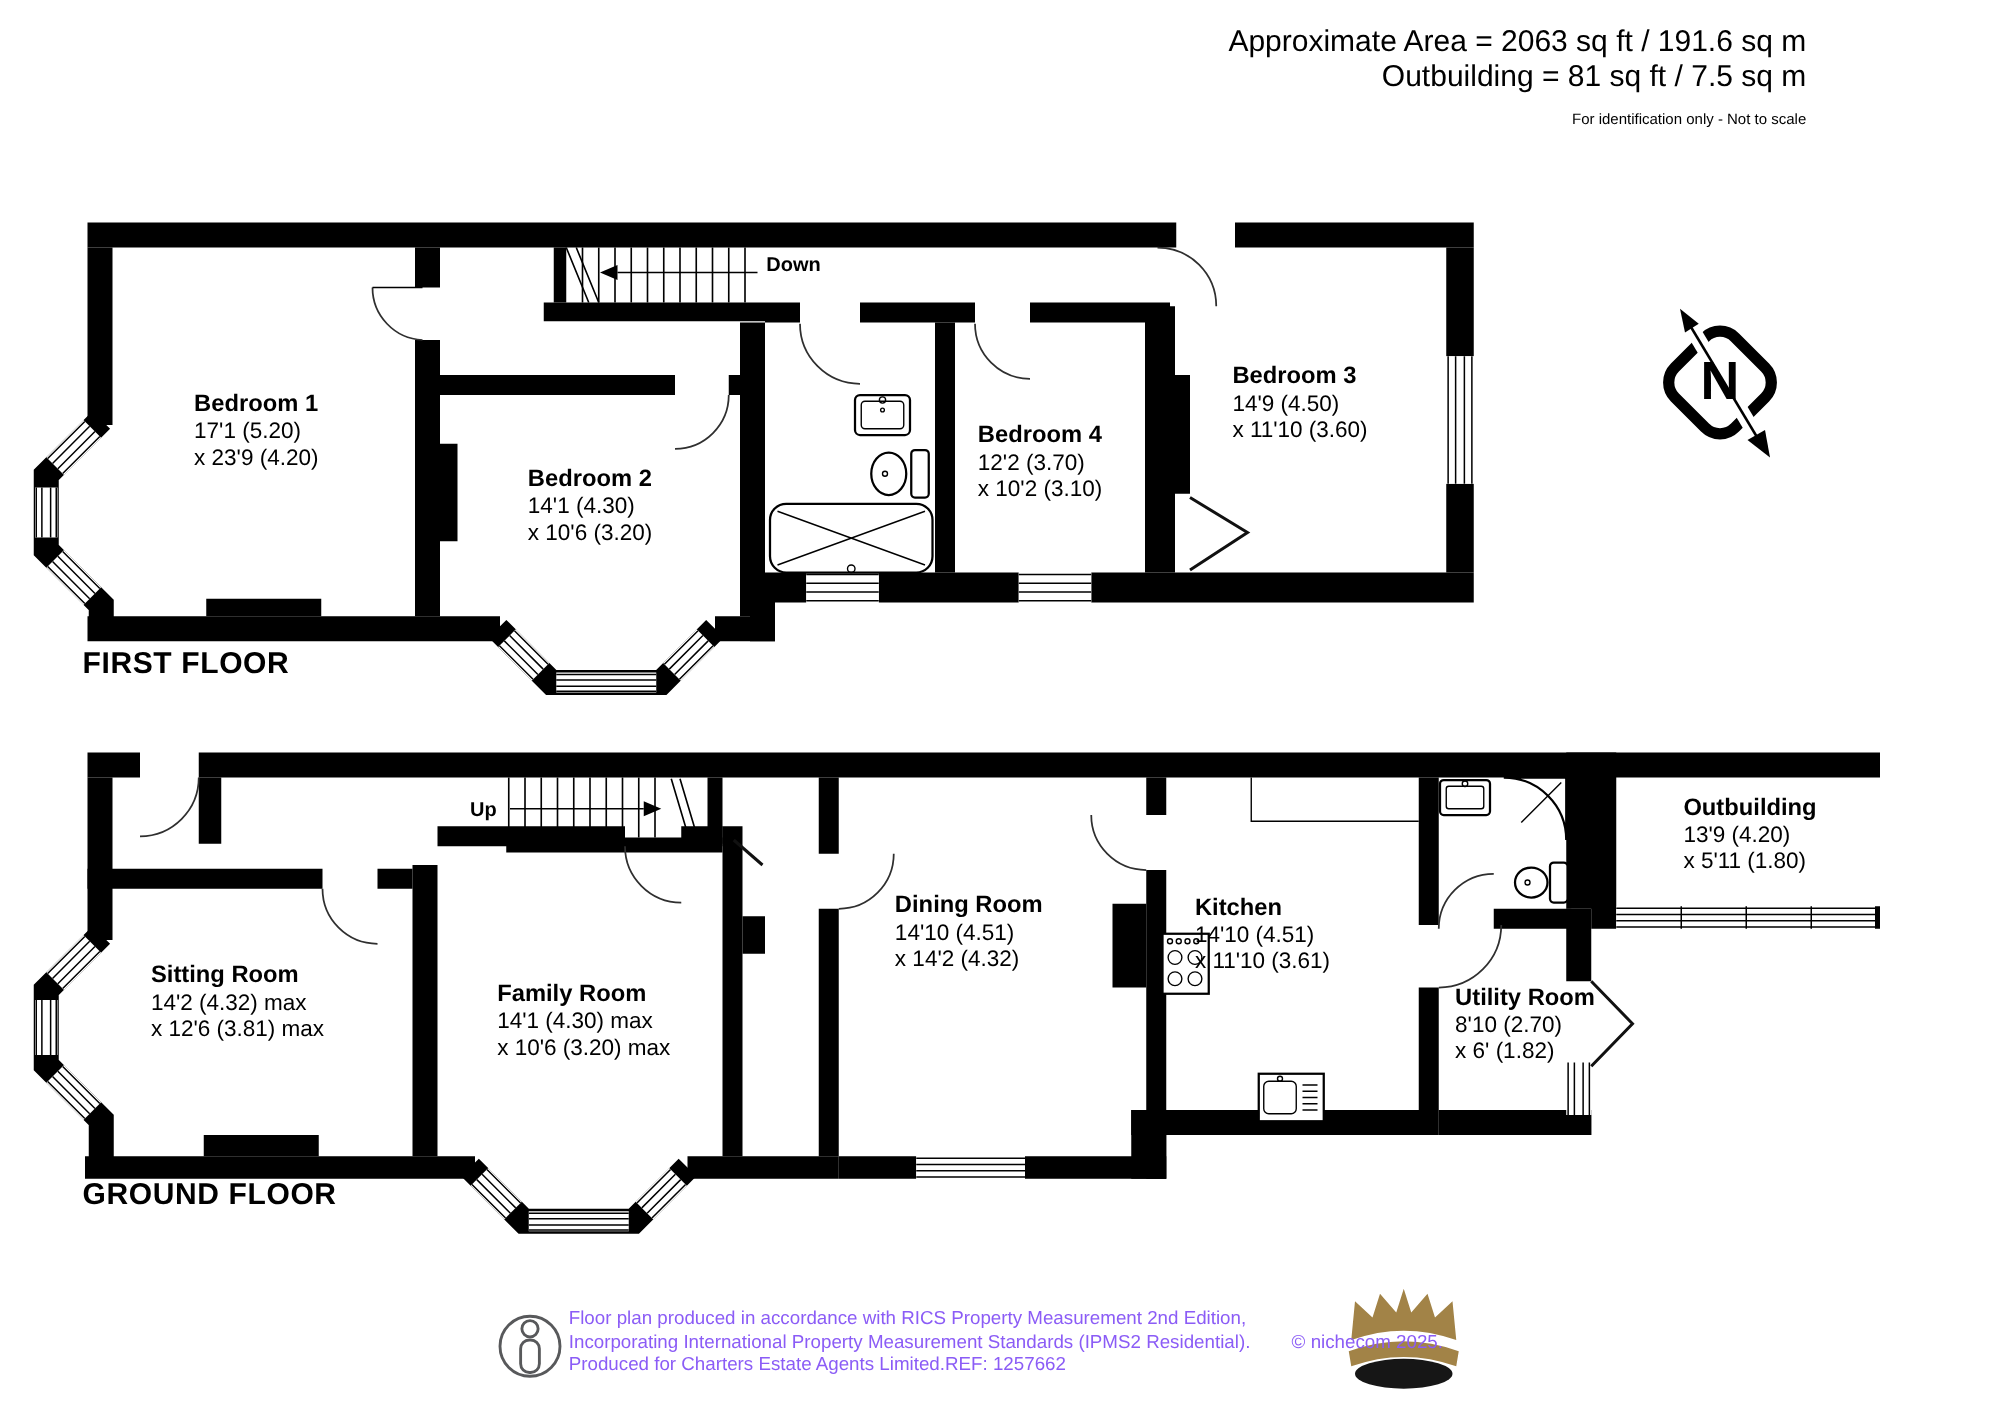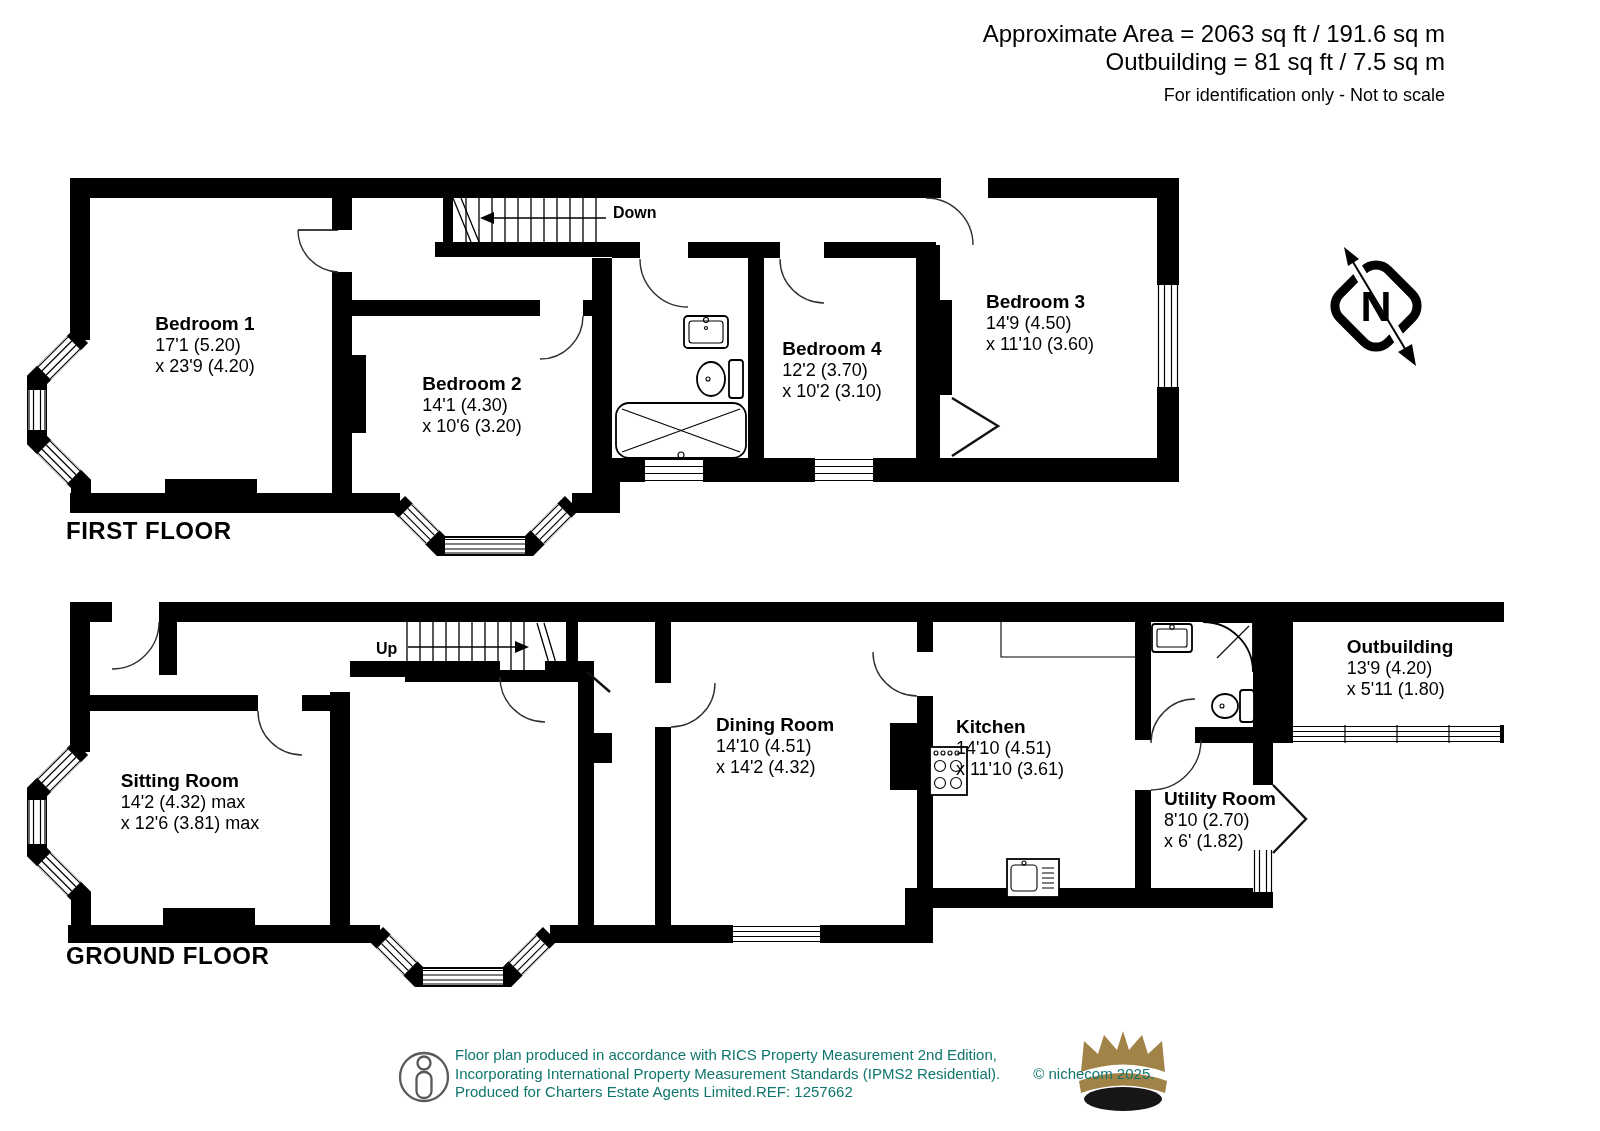--- a/index.html
+++ b/index.html
@@ -10,29 +10,29 @@
   .bay{fill:none;stroke:#000;stroke-width:20;stroke-linejoin:miter;}
   .win{fill:#fff;}
   .winln{stroke:#000;stroke-width:1.2;fill:none;}
   .arc{fill:none;stroke:#2f2f2f;stroke-width:1.4;}
   .thin{fill:none;stroke:#000;stroke-width:1.3;}
   .leaf{fill:none;stroke:#111;stroke-width:2.4;}
   .fix{fill:#fff;stroke:#000;stroke-width:1.8;}
   .fix2{fill:none;stroke:#000;stroke-width:1.1;}
   
   .hdr{position:absolute;top:20px;right:59px;text-align:right;font-size:24px;line-height:27.5px;}
-  .hdr .disc{font-size:18px;margin-top:7px;}
+  .hdr .disc{font-size:12px;margin-top:7px;}
   .room-label{position:absolute;transform:translate(-50%,-50%);text-align:left;
               font-size:18px;line-height:21.5px;white-space:nowrap;}
   .room-label .rn{font-weight:bold;font-size:19px;}
   .floor-label{position:absolute;font-weight:bold;font-size:24px;letter-spacing:.5px;}
   .stair-label{position:absolute;font-weight:bold;font-size:16px;}
   .compass-n{position:absolute;left:1376px;top:306px;transform:translate(-50%,-50%);
              font-weight:bold;font-size:43px;}
-  .footer{position:absolute;left:455px;top:1046px;font-size:15px;line-height:18.5px;color:#0f766e;}
+  .footer{position:absolute;left:455px;top:1046px;font-size:15px;line-height:18.5px;color:#8b5cf6;}
   .footer .row{white-space:nowrap;}
   .footer .cpy{margin-left:33px;}
   .footer .ref{}
 </style>
 </head>
 <body>
 
 <div class="page">
 
   <svg class="plan-svg" width="1600" height="1131" viewBox="0 0 1600 1131">
@@ -306,20 +306,25 @@
     <div class="rn">Bedroom 3</div>
     <div class="rd">14'9 (4.50)</div>
     <div class="rd">x 11'10 (3.60)</div>
   </div>
 
   <div class="room-label" style="left:190px;top:802px">
     <div class="rn">Sitting Room</div>
     <div class="rd">14'2 (4.32) max</div>
     <div class="rd">x 12'6 (3.81) max</div>
   </div>
+  <div class="room-label" style="left:467px;top:817px">
+    <div class="rn">Family Room</div>
+    <div class="rd">14'1 (4.30) max</div>
+    <div class="rd">x 10'6 (3.20) max</div>
+  </div>
   <div class="room-label" style="left:775px;top:746px">
     <div class="rn">Dining Room</div>
     <div class="rd">14'10 (4.51)</div>
     <div class="rd">x 14'2 (4.32)</div>
   </div>
   <div class="room-label" style="left:1010px;top:748px">
     <div class="rn">Kitchen</div>
     <div class="rd">14'10 (4.51)</div>
     <div class="rd">x 11'10 (3.61)</div>
   </div>

